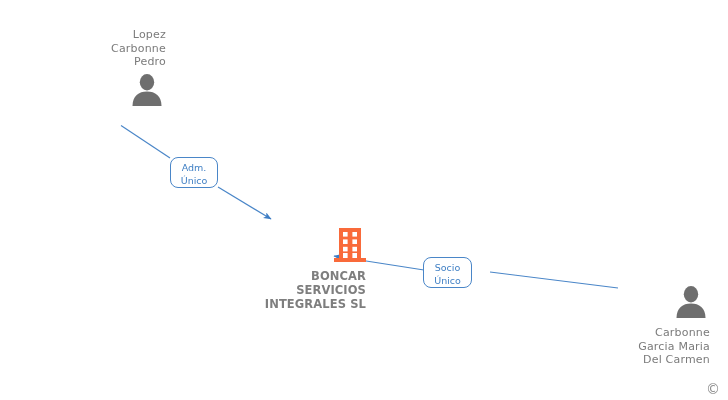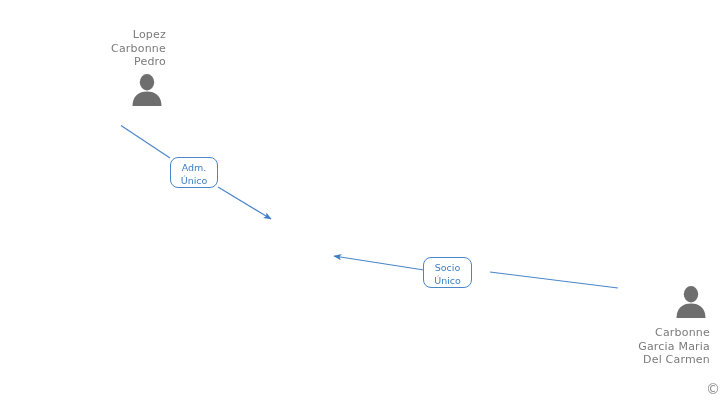--- a/index.html
+++ b/index.html
@@ -125,20 +125,39 @@
       <svg width="38" height="34" viewBox="0 0 38 34" xmlns="http://www.w3.org/2000/svg">
         <ellipse cx="19" cy="9.2" rx="7.2" ry="8.2" fill="#6e6e6e"></ellipse>
         <path d="M4.5,33 C4.5,23.2 10.8,18.6 19,18.6 C27.2,18.6 33.5,23.2 33.5,33 Z" fill="#6e6e6e"></path>
       </svg>
     </span>
   </div>
 
   <div class="rel-box" style="left:170px; top:157px; width:48px; height:31px;">Adm.
 Único</div>
 
+  <div class="node company-node" style="left:226px; top:228px; width:140px;">
+    <span class="person-icon">
+      <svg width="32" height="34" viewBox="0 0 32 34" xmlns="http://www.w3.org/2000/svg">
+        <rect x="5" y="0" width="22" height="30" fill="#f96a3a"></rect>
+        <rect x="0" y="30" width="32" height="4" fill="#f96a3a"></rect>
+        <rect x="9" y="4" width="4.6" height="4.6" fill="#ffffff"></rect>
+        <rect x="18.4" y="4" width="4.6" height="4.6" fill="#ffffff"></rect>
+        <rect x="9" y="11.4" width="4.6" height="4.6" fill="#ffffff"></rect>
+        <rect x="18.4" y="11.4" width="4.6" height="4.6" fill="#ffffff"></rect>
+        <rect x="9" y="18.8" width="4.6" height="4.6" fill="#ffffff"></rect>
+        <rect x="18.4" y="18.8" width="4.6" height="4.6" fill="#ffffff"></rect>
+        <rect x="9" y="25" width="4.6" height="5" fill="#ffffff"></rect>
+        <rect x="18.4" y="25" width="4.6" height="5" fill="#ffffff"></rect>
+      </svg>
+    </span>
+    <div class="company-label">BONCAR
+SERVICIOS
+INTEGRALES SL</div>
+  </div>
 
   <div class="rel-box" style="left:423px; top:257px; width:49px; height:31px;">Socio
 Único</div>
 
   <div class="node person-bottom" style="left:570px; top:285px; width:140px;">
     <span class="person-icon">
       <svg width="38" height="34" viewBox="0 0 38 34" xmlns="http://www.w3.org/2000/svg">
         <ellipse cx="19" cy="9.2" rx="7.2" ry="8.2" fill="#6e6e6e"></ellipse>
         <path d="M4.5,33 C4.5,23.2 10.8,18.6 19,18.6 C27.2,18.6 33.5,23.2 33.5,33 Z" fill="#6e6e6e"></path>
       </svg>

